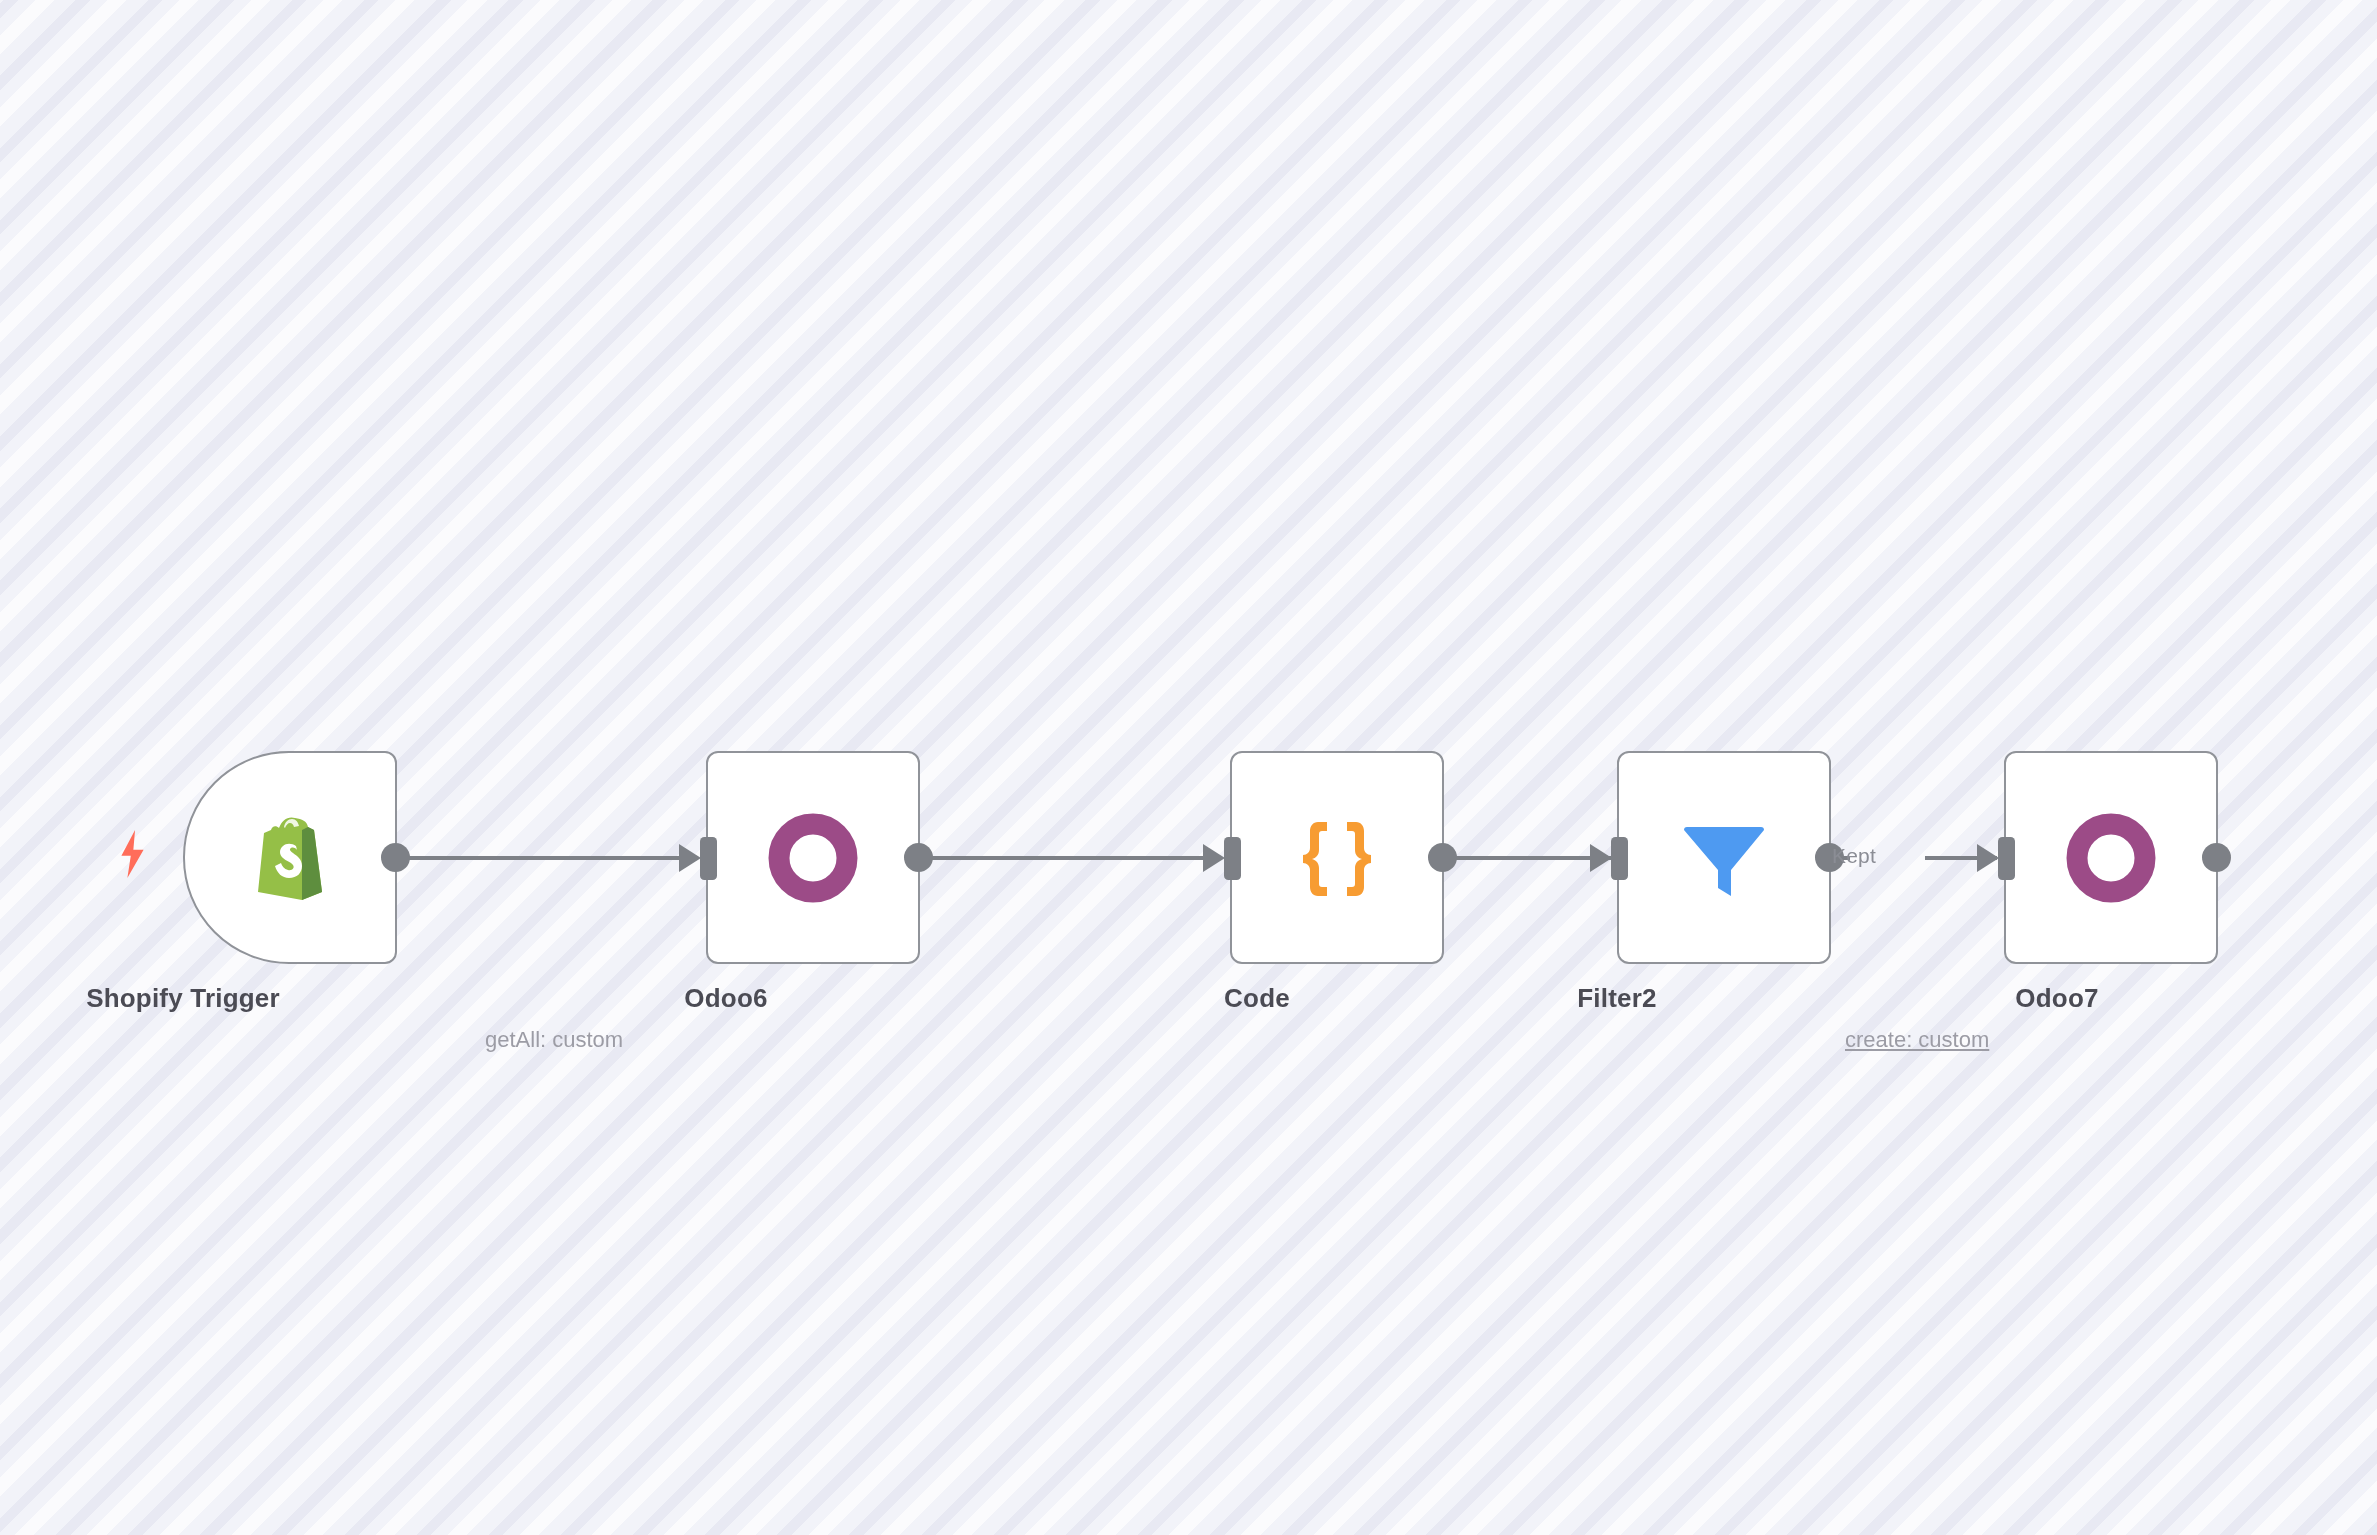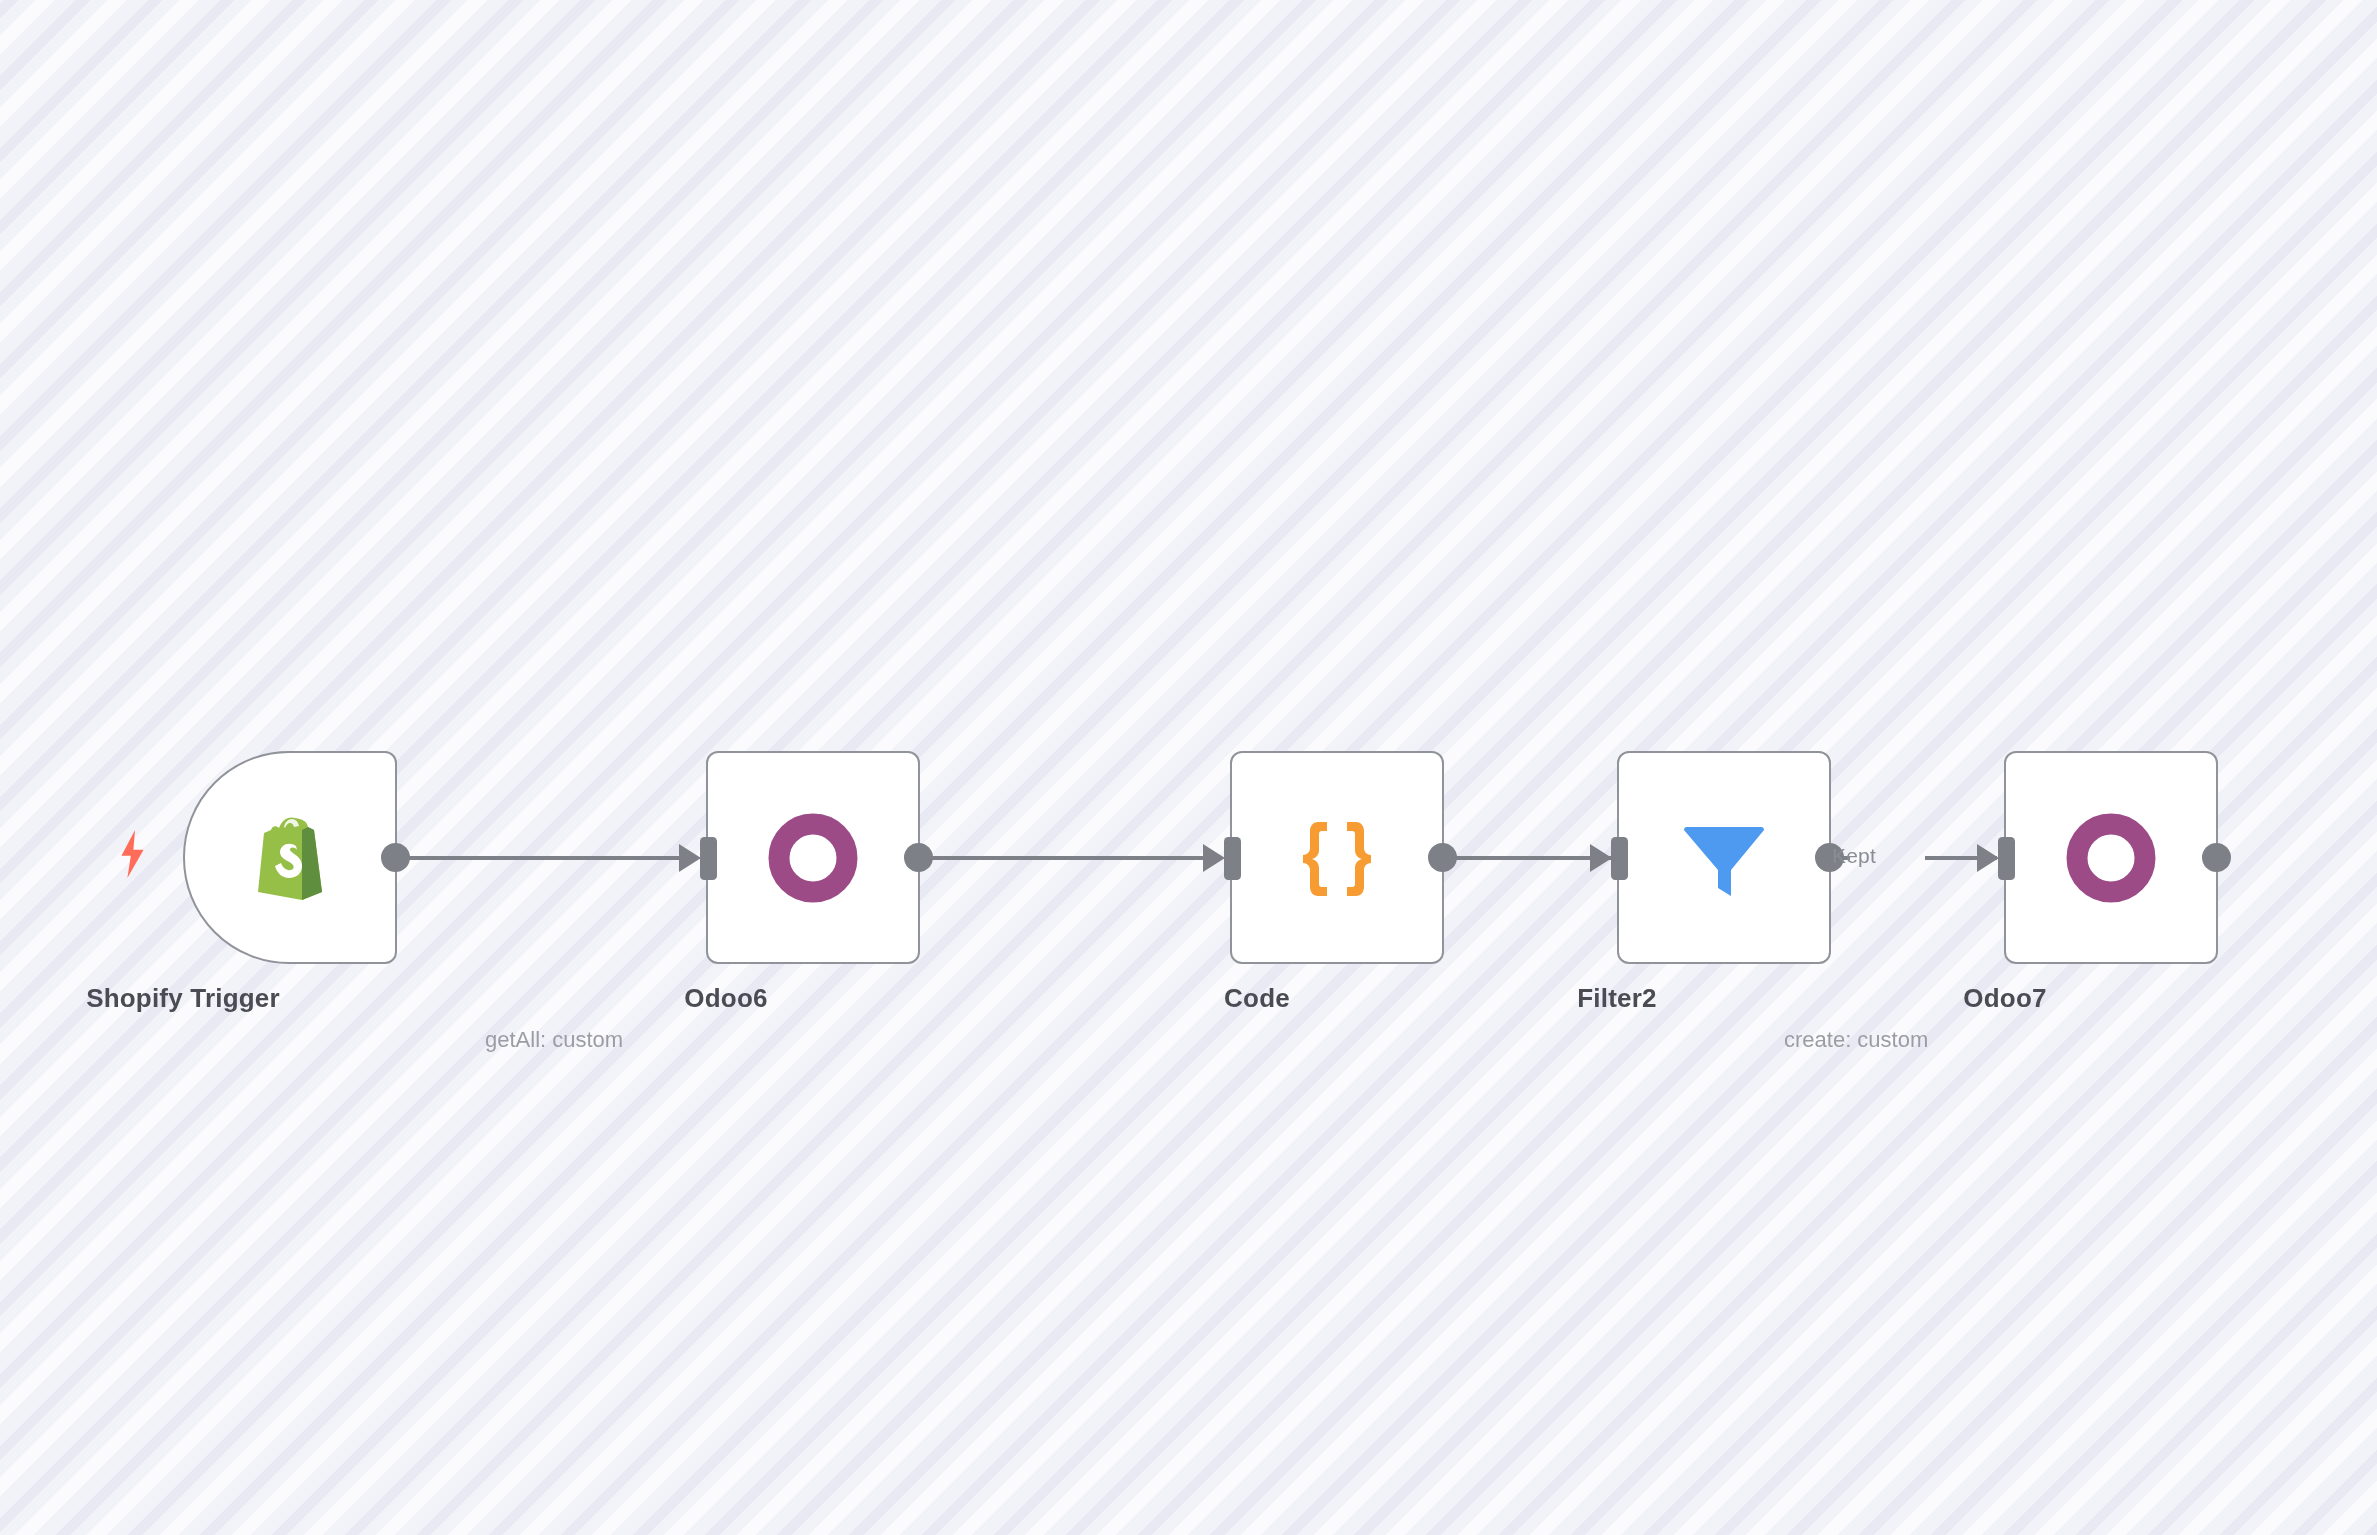--- a/index.html
+++ b/index.html
@@ -214,17 +214,17 @@
 
   <div class="node-wrap" style="left:2004px;">
     <div class="node-box">
       <svg class="node-icon" viewBox="0 0 100 100">
         <circle cx="50" cy="50" r="34" fill="none" stroke="#9c4b87" stroke-width="21"></circle>
       </svg>
       <div class="port-in"></div>
       <div class="port-out"></div>
     </div>
   </div>
-  <div class="node-caption" style="left:1784px;">Odoo7</div>
-  <div class="node-subtitle" style="left:1784px;">create: custom</div>
+  <div class="node-caption" style="left:1836px;">Odoo7</div>
+  <div class="node-subtitle" style="left:1845px;text-decoration:underline;">create: custom</div>
 
 </div>
 
 
 </body></html>

